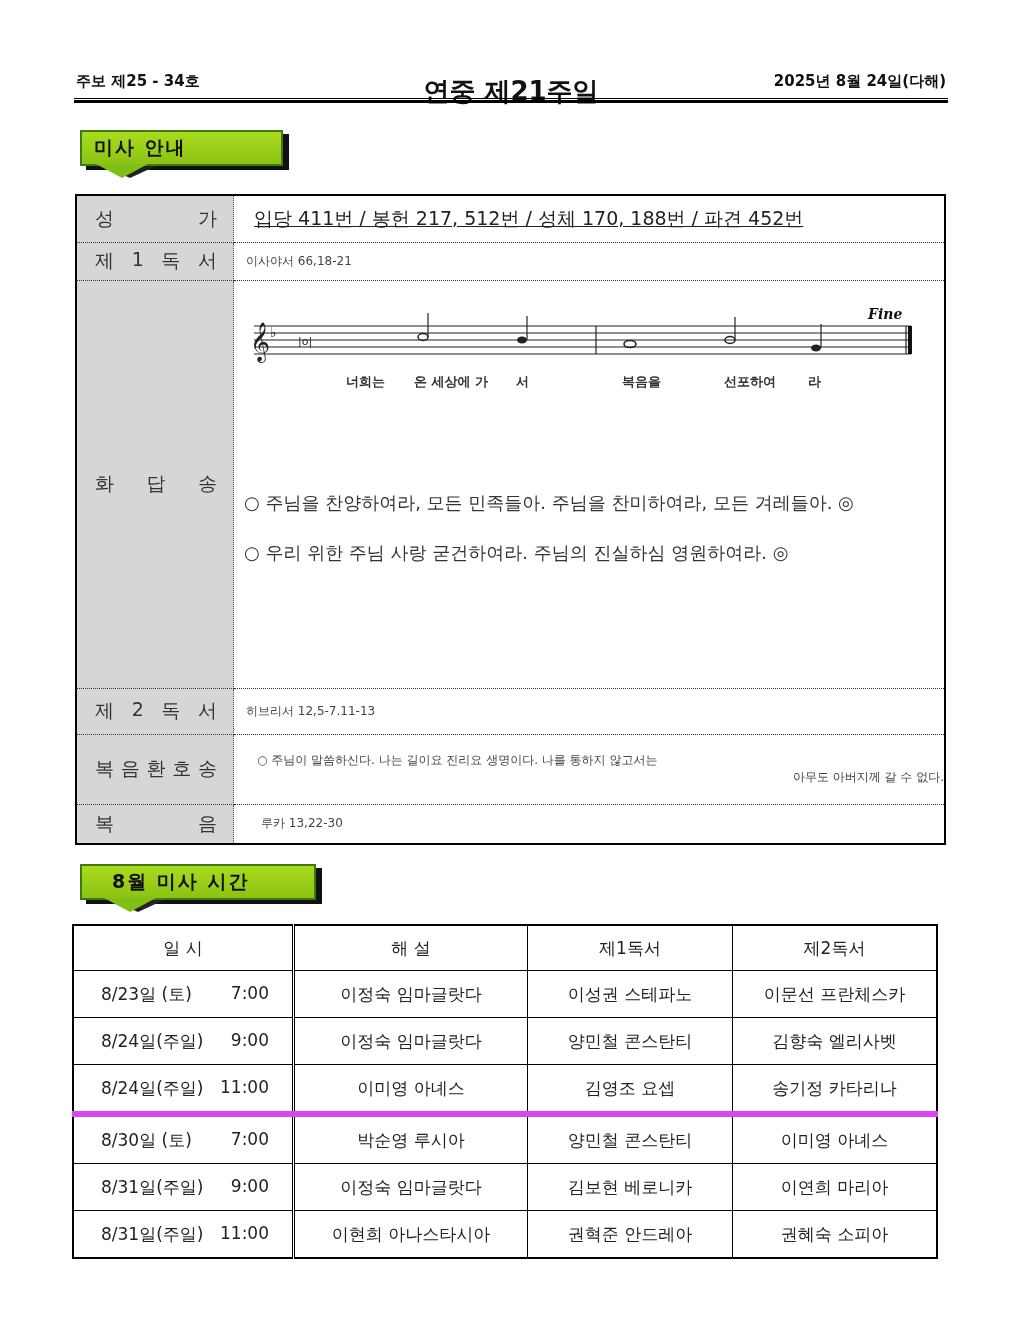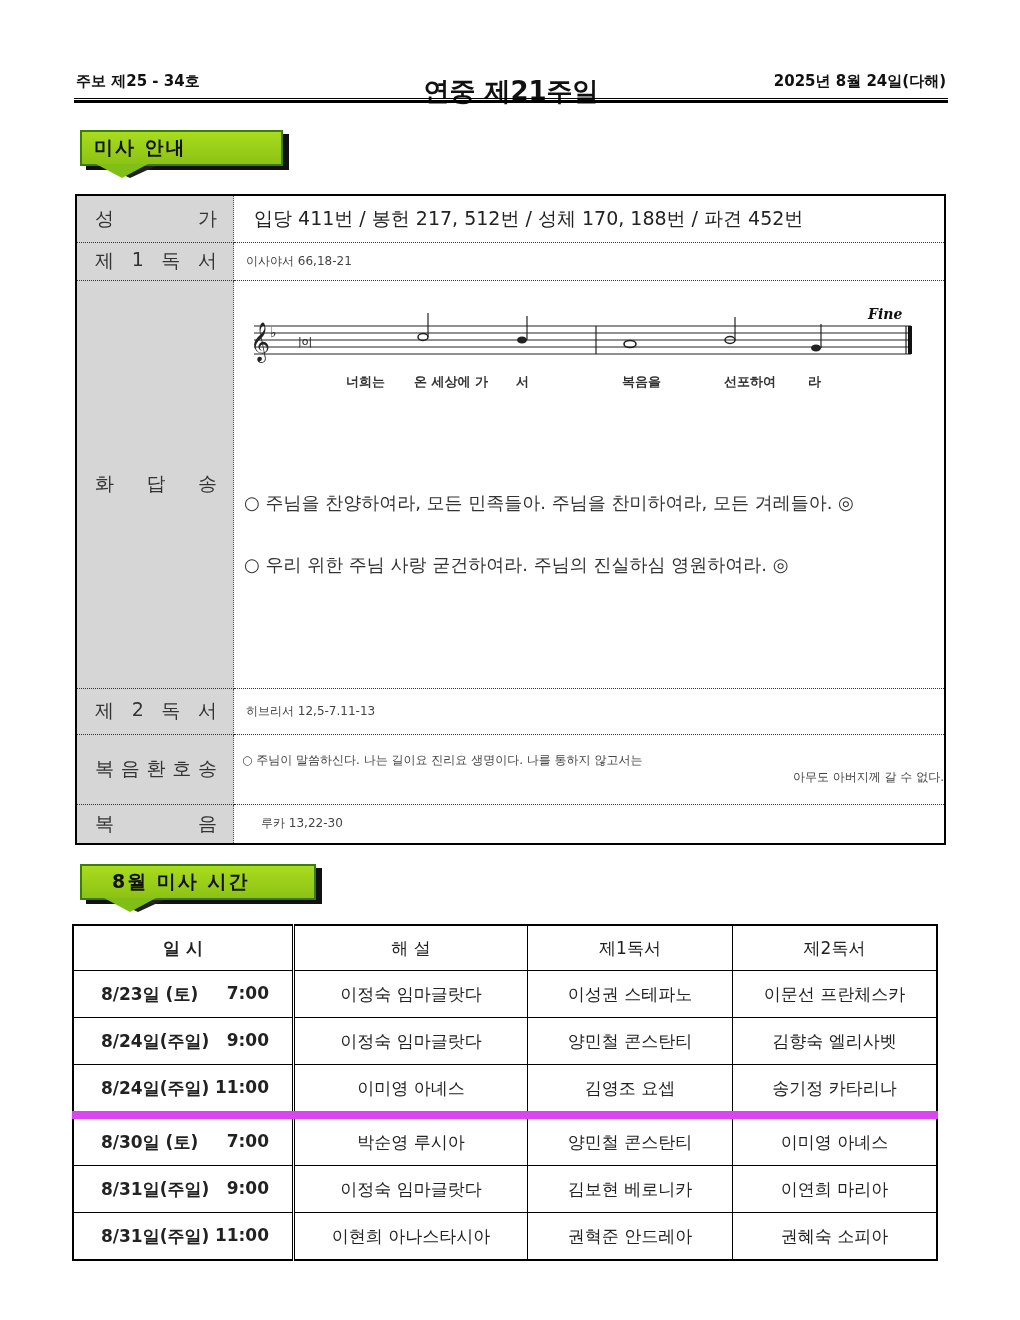--- a/index.html
+++ b/index.html
@@ -16,32 +16,32 @@
   .banner .box { position:absolute; left:0; top:0; right:0; bottom:0; background:linear-gradient(180deg,#a9dc1e 0%,#8cc214 100%); border:2px solid #3d7a10; box-sizing:border-box; }
   .banner .label { position:absolute; left:14px; top:5px; font-size:19px; font-weight:bold; color:#111; letter-spacing:2px; }
   .banner .arrow { position:absolute; left:16px; top:34px; width:0; height:0; border-left:26px solid transparent; border-right:26px solid transparent; border-top:14px solid #7fbf16; }
   .banner .arrow-shadow { position:absolute; left:24px; top:36px; width:0; height:0; border-left:26px solid transparent; border-right:26px solid transparent; border-top:12px solid #222; }
 
   table.mass { position:absolute; left:75px; top:194px; width:871px; border-collapse:collapse; border:2px solid #000; }
   table.mass td { border-bottom:1px dotted #333; padding:0; vertical-align:middle; }
   table.mass td.lbl { width:156px; background:#d6d6d6; border-right:1px dotted #555; font-size:19px; color:#333; text-align:justify; }
   .spread { display:flex; justify-content:space-between; padding:0 16px 0 18px; }
   table.mass td.val { padding-left:12px; font-size:12px; color:#444; }
-  table.mass td.val.big { font-size:19px; color:#222; padding-left:20px; }
+  table.mass td.val.big { font-size:19px; color:#222; padding-left:20px;text-decoration:underline; }
   .verse { font-size:18px; color:#333; margin-left:10px; }
   .staff-wrap { position:relative; height:130px; }
   .lyrics { position:absolute; top:92px; font-size:13px; color:#333; font-weight:bold; }
 
   table.sched { position:absolute; left:72px; top:924px; width:866px; border-collapse:collapse; border:2px solid #000; }
   table.sched th, table.sched td { border:1px solid #000; text-align:center; font-size:17px; color:#222; font-weight:normal; height:44px; }
   table.sched th { height:42px; }
-  table.sched .c1 { width:216px; border-right:3px double #000;font-weight:bold; }
+  table.sched .c1 { width:216px; border-right:3px double #000; }
   table.sched .c2 { width:230px; }
   table.sched .c3 { width:202px; }
-  table.sched tr.thick td { border-top:8px solid #d946ef; }
+  table.sched tr.thick td { border-top:6px solid #d946ef; }
   .date { display:flex; justify-content:space-between; padding:0 22px 0 26px; }
 </style>
 </head>
 <body>
 
 <div class="header">
   <div class="left">주보 제25 - 34호</div>
   <div class="center">연중 제21주일</div>
   <div class="right">2025년  8월  24일(다해)</div>
 </div>
@@ -114,21 +114,21 @@
           <text x="622" y="26" font-size="14" font-weight="bold" font-style="italic" fill="#111" font-family="DejaVu Serif, serif">Fine</text>
         </svg>
         <span class="lyrics" style="left:72px;margin-left:40px;">너희는</span>
         <span class="lyrics" style="left:180px;">온 세상에 가</span>
         <span class="lyrics" style="left:282px;">서</span>
         <span class="lyrics" style="left:388px;">복음을</span>
         <span class="lyrics" style="left:490px;">선포하여</span>
         <span class="lyrics" style="left:574px;">라</span>
       </div>
       <div class="verse" style="margin-top:80px;">○ 주님을 찬양하여라, 모든 민족들아. 주님을 찬미하여라, 모든 겨레들아. ◎</div>
-      <div class="verse" style="margin-top:38px;">○ 우리 위한 주님 사랑 굳건하여라. 주님의 진실하심 영원하여라. ◎</div>
+      <div class="verse" style="margin-top:26px;">○ 우리 위한 주님 사랑 굳건하여라. 주님의 진실하심 영원하여라. ◎</div>
     </td>
   </tr>
   <tr style="height:46px;">
     <td class="lbl">
       <div class="spread">
             <span>제</span>
             <span>2</span>
             <span>독</span>
             <span>서</span>
           </div>
@@ -138,21 +138,21 @@
   <tr style="height:70px;">
     <td class="lbl">
       <div class="spread">
             <span>복</span>
             <span>음</span>
             <span>환</span>
             <span>호</span>
             <span>송</span>
           </div>
     </td>
-    <td class="val" style="padding-left:8px;">
+    <td class="val" style="padding-left:23px;">
       <div>○ 주님이 말씀하신다. 나는 길이요 진리요 생명이다. 나를 통하지 않고서는</div>
       <div style="padding-left:24px;text-align:right;">아무도 아버지께 갈 수 없다.</div>
     </td>
   </tr>
   <tr style="height:40px;">
     <td class="lbl" style="border-bottom:none;">
       <div class="spread">
             <span>복</span>
             <span>음</span>
           </div>

